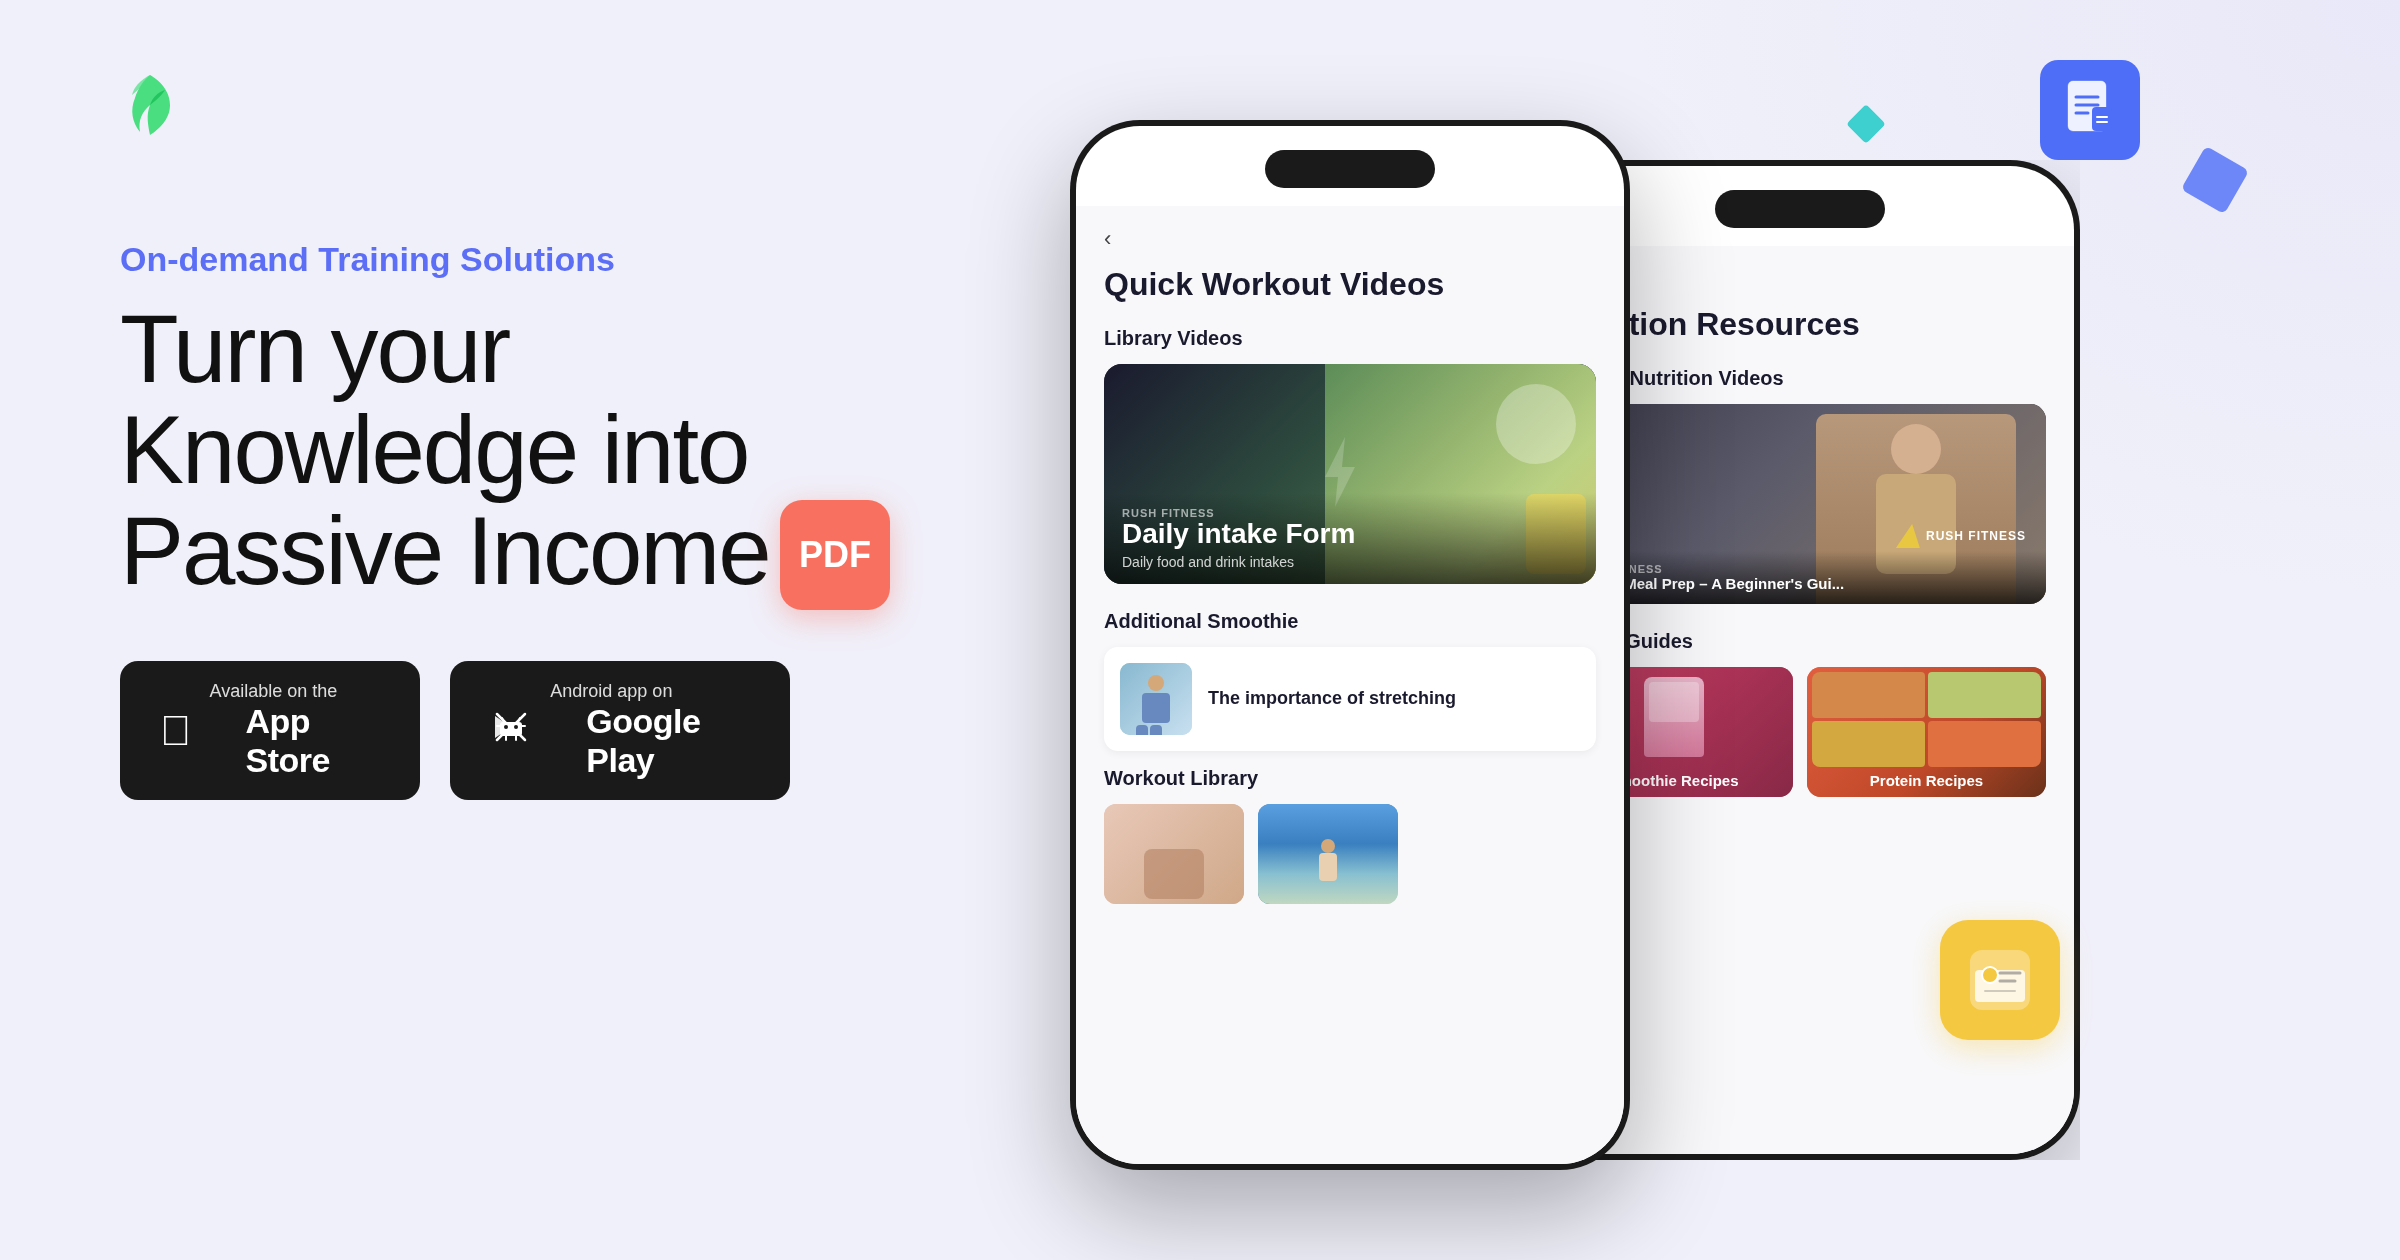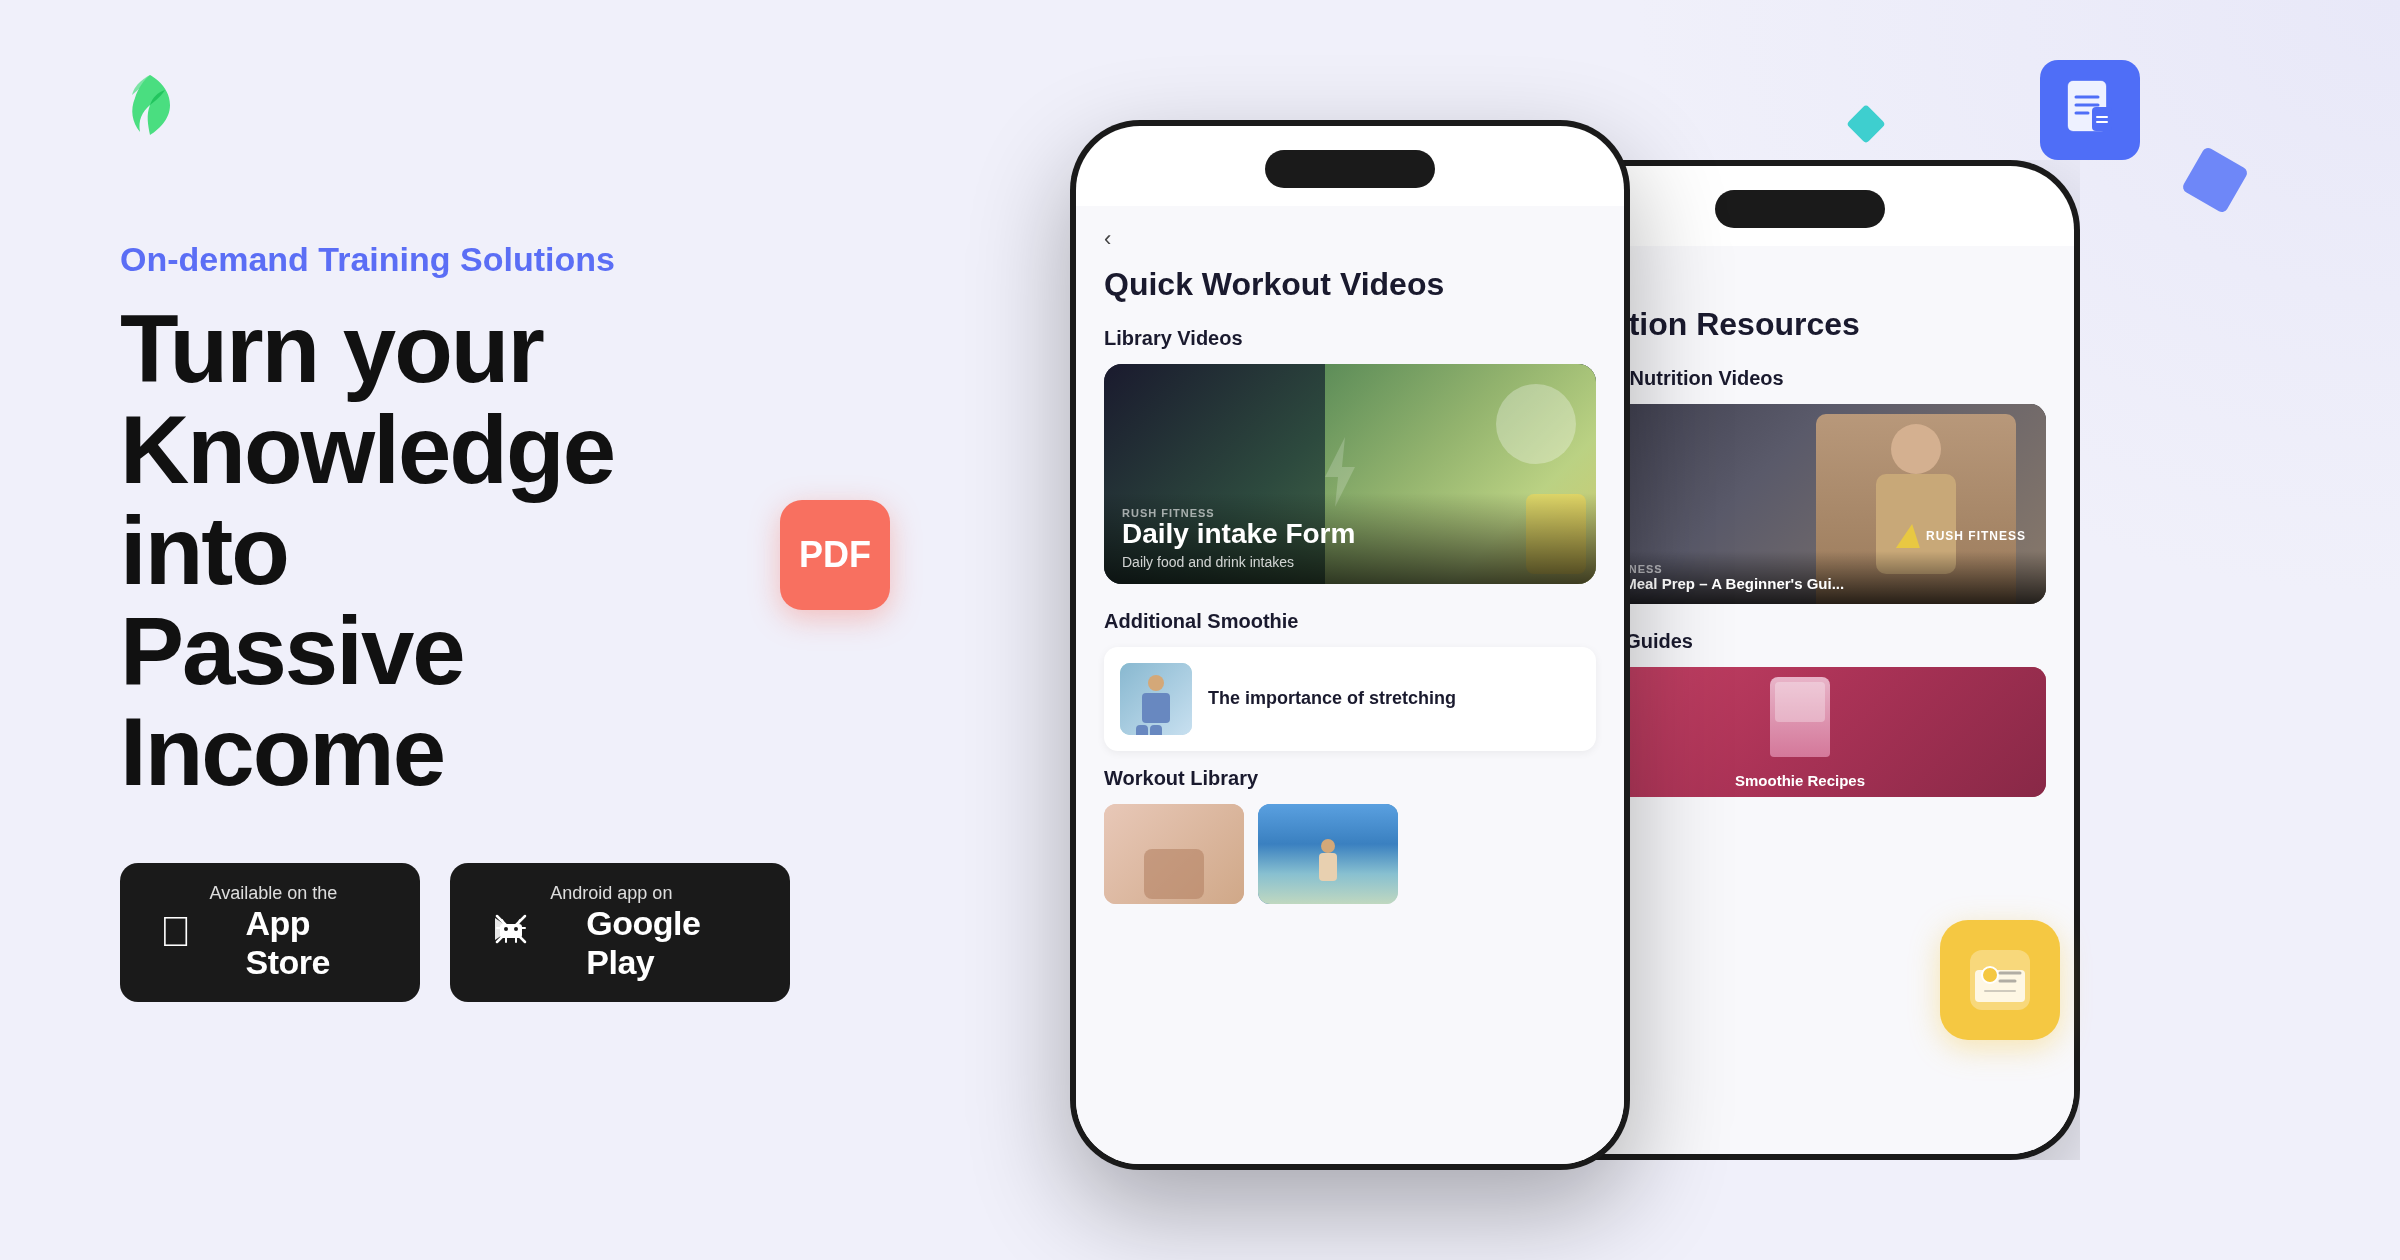--- a/index.html
+++ b/index.html
@@ -88,21 +88,21 @@
     .tagline {
       font-size: 34px;
       font-weight: 600;
       color: #5b6ef5;
       margin-bottom: 20px;
       margin-top: 60px;
     }
 
     .headline {
       font-size: 96px;
-      font-weight: 700;
+      font-weight: 400;
       color: #111;
       line-height: 1.05;
       margin-bottom: 60px;
       letter-spacing: -2px;
     }
 
     .store-buttons {
       display: flex;
       gap: 30px;
       margin-top: 20px;
@@ -596,20 +596,31 @@
         <div class="phone2-section">Recipe Guides</div>
         <div class="recipe-row">
           <div class="recipe-card recipe-card-1">
 
             <div style="position:absolute; inset:0; background: linear-gradient(135deg, #c84468 0%, #a83258 50%, #882848 100%); opacity:0.9;"></div>
             <div style="position:absolute; top:10px; left:50%; transform:translateX(-50%); width:60px; height:80px; background: linear-gradient(180deg, #e8b4c8 0%, #d4789a 100%); border-radius: 8px 8px 4px 4px; overflow:hidden;">
               <div style="position:absolute; top:5px; left:5px; right:5px; height:40px; background:rgba(255,255,255,0.3); border-radius:4px;"></div>
             </div>
             <div class="recipe-card-label">Smoothie Recipes</div>
           </div>
+          <div class="recipe-card recipe-card-2">
+
+            <div style="position:absolute; inset:0; background: linear-gradient(135deg, #e06040 0%, #c04828 60%, #6a3018 100%); opacity:0.9;"></div>
+            <div style="position:absolute; top:5px; left:5px; right:5px; bottom:30px; display:grid; grid-template-columns:1fr 1fr; grid-template-rows:1fr 1fr; gap:3px; overflow:hidden; border-radius:8px;">
+              <div style="background:#d4884a; border-radius:4px;"></div>
+              <div style="background:#b8c870; border-radius:4px;"></div>
+              <div style="background:#d4a840; border-radius:4px;"></div>
+              <div style="background:#e07040; border-radius:4px;"></div>
+            </div>
+            <div class="recipe-card-label">Protein Recipes</div>
+          </div>
         </div>
       </div>
     </div>
   </div>
 
   <div class="phone-main">
     <div class="phone-main-inner">
       <div class="phone-notch"></div>
       <div class="phone-screen">
         <div class="phone-back-btn">‹</div>

